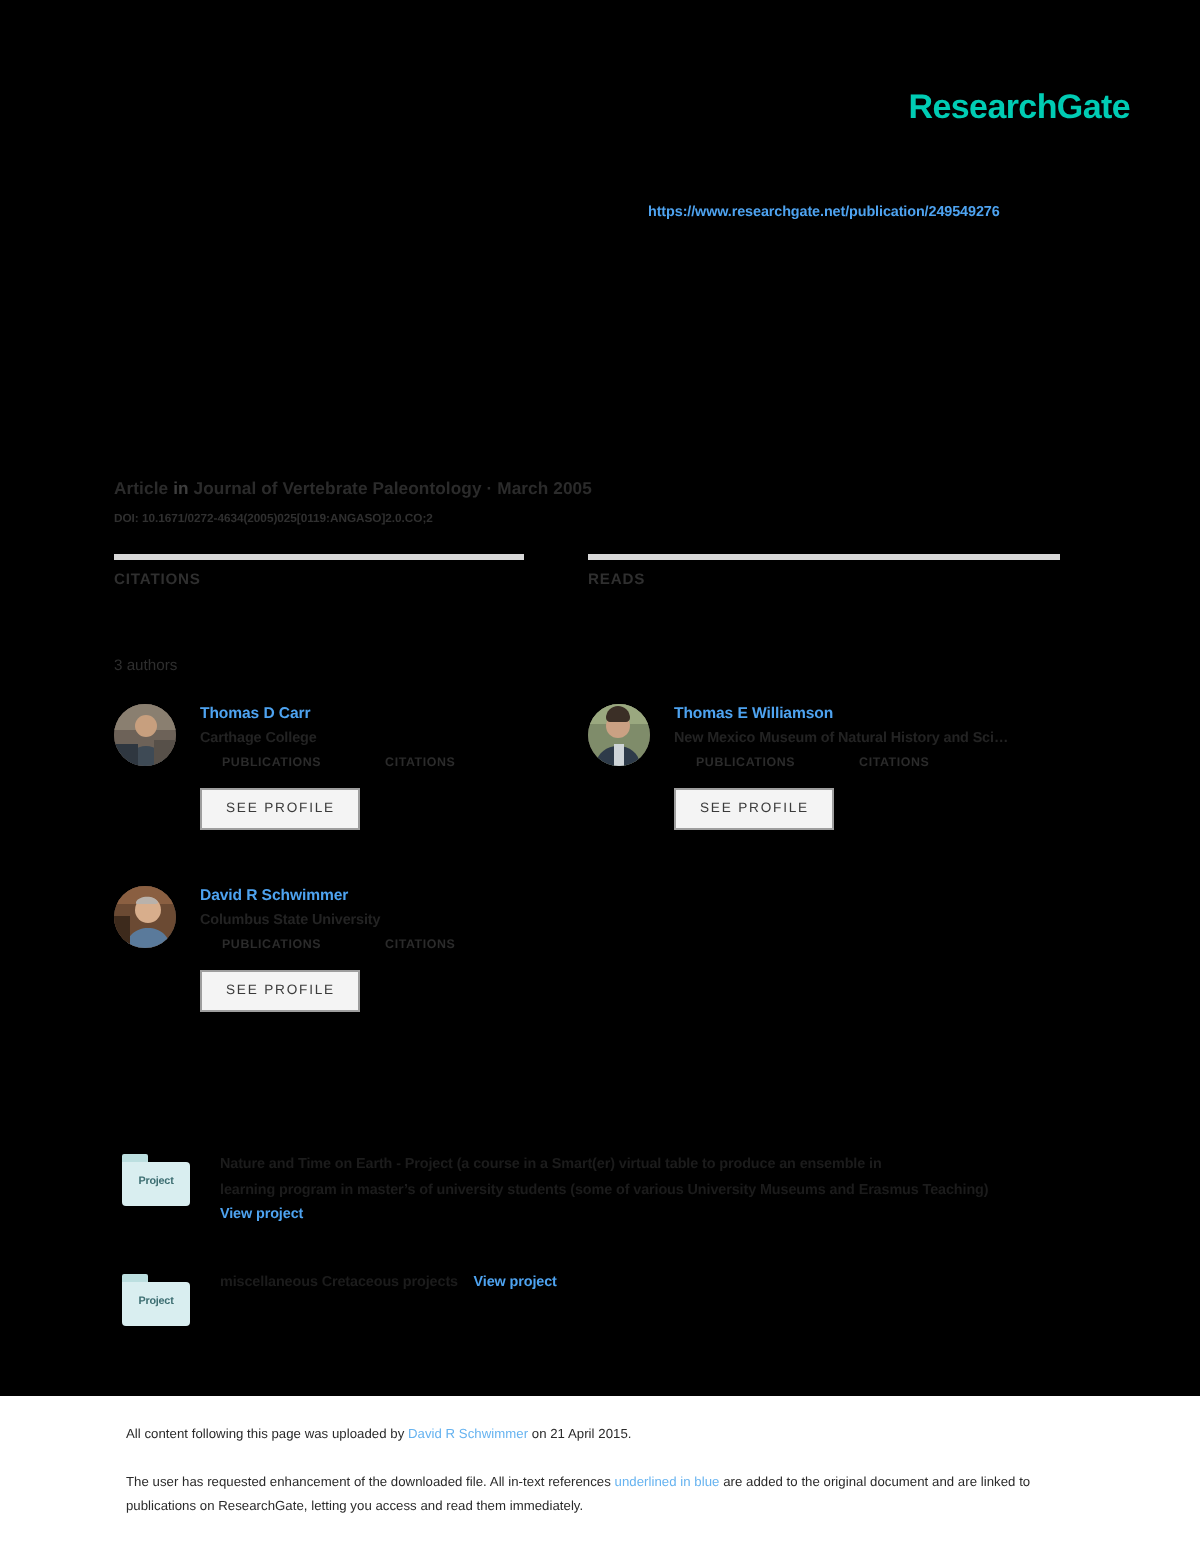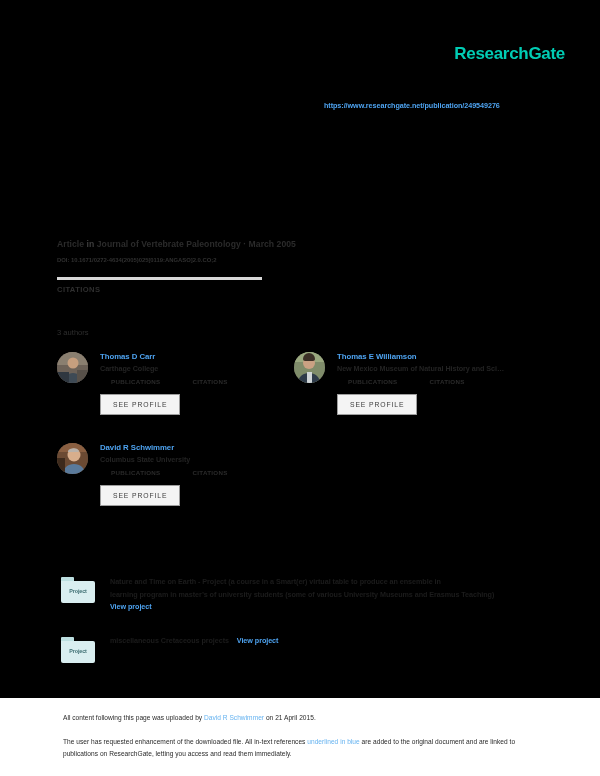--- a/index.html
+++ b/index.html
@@ -306,20 +306,25 @@
     </div>
 
     <div class="art-doi">DOI: 10.1671/0272-4634(2005)025[0119:ANGASO]2.0.CO;2</div>
 
     <div class="stat" id="stat-citations">
       <div class="stat-rule"></div>
       <div class="stat-label">CITATIONS</div>
       <div class="stat-value"></div>
     </div>
 
+    <div class="stat" id="stat-reads">
+      <div class="stat-rule"></div>
+      <div class="stat-label">READS</div>
+      <div class="stat-value"></div>
+    </div>
 
     <div class="authors-count">3 authors</div>
 
     <div class="author-card" id="author-1">
       <div class="avatar">
         <svg viewBox="0 0 31 31" xmlns="http://www.w3.org/2000/svg" aria-hidden="true">
           <rect width="31" height="31" fill="#7f8c6a"></rect>
           <rect x="0" y="0" width="31" height="10" fill="#9aa87f"></rect>
           <circle cx="15" cy="11" r="6" fill="#caa183"></circle>
           <path d="M9 7a6 6 0 0 1 12 0c0 1-1 2-2 2H11c-1 0-2-1-2-2z" fill="#3b2f26"></path>

